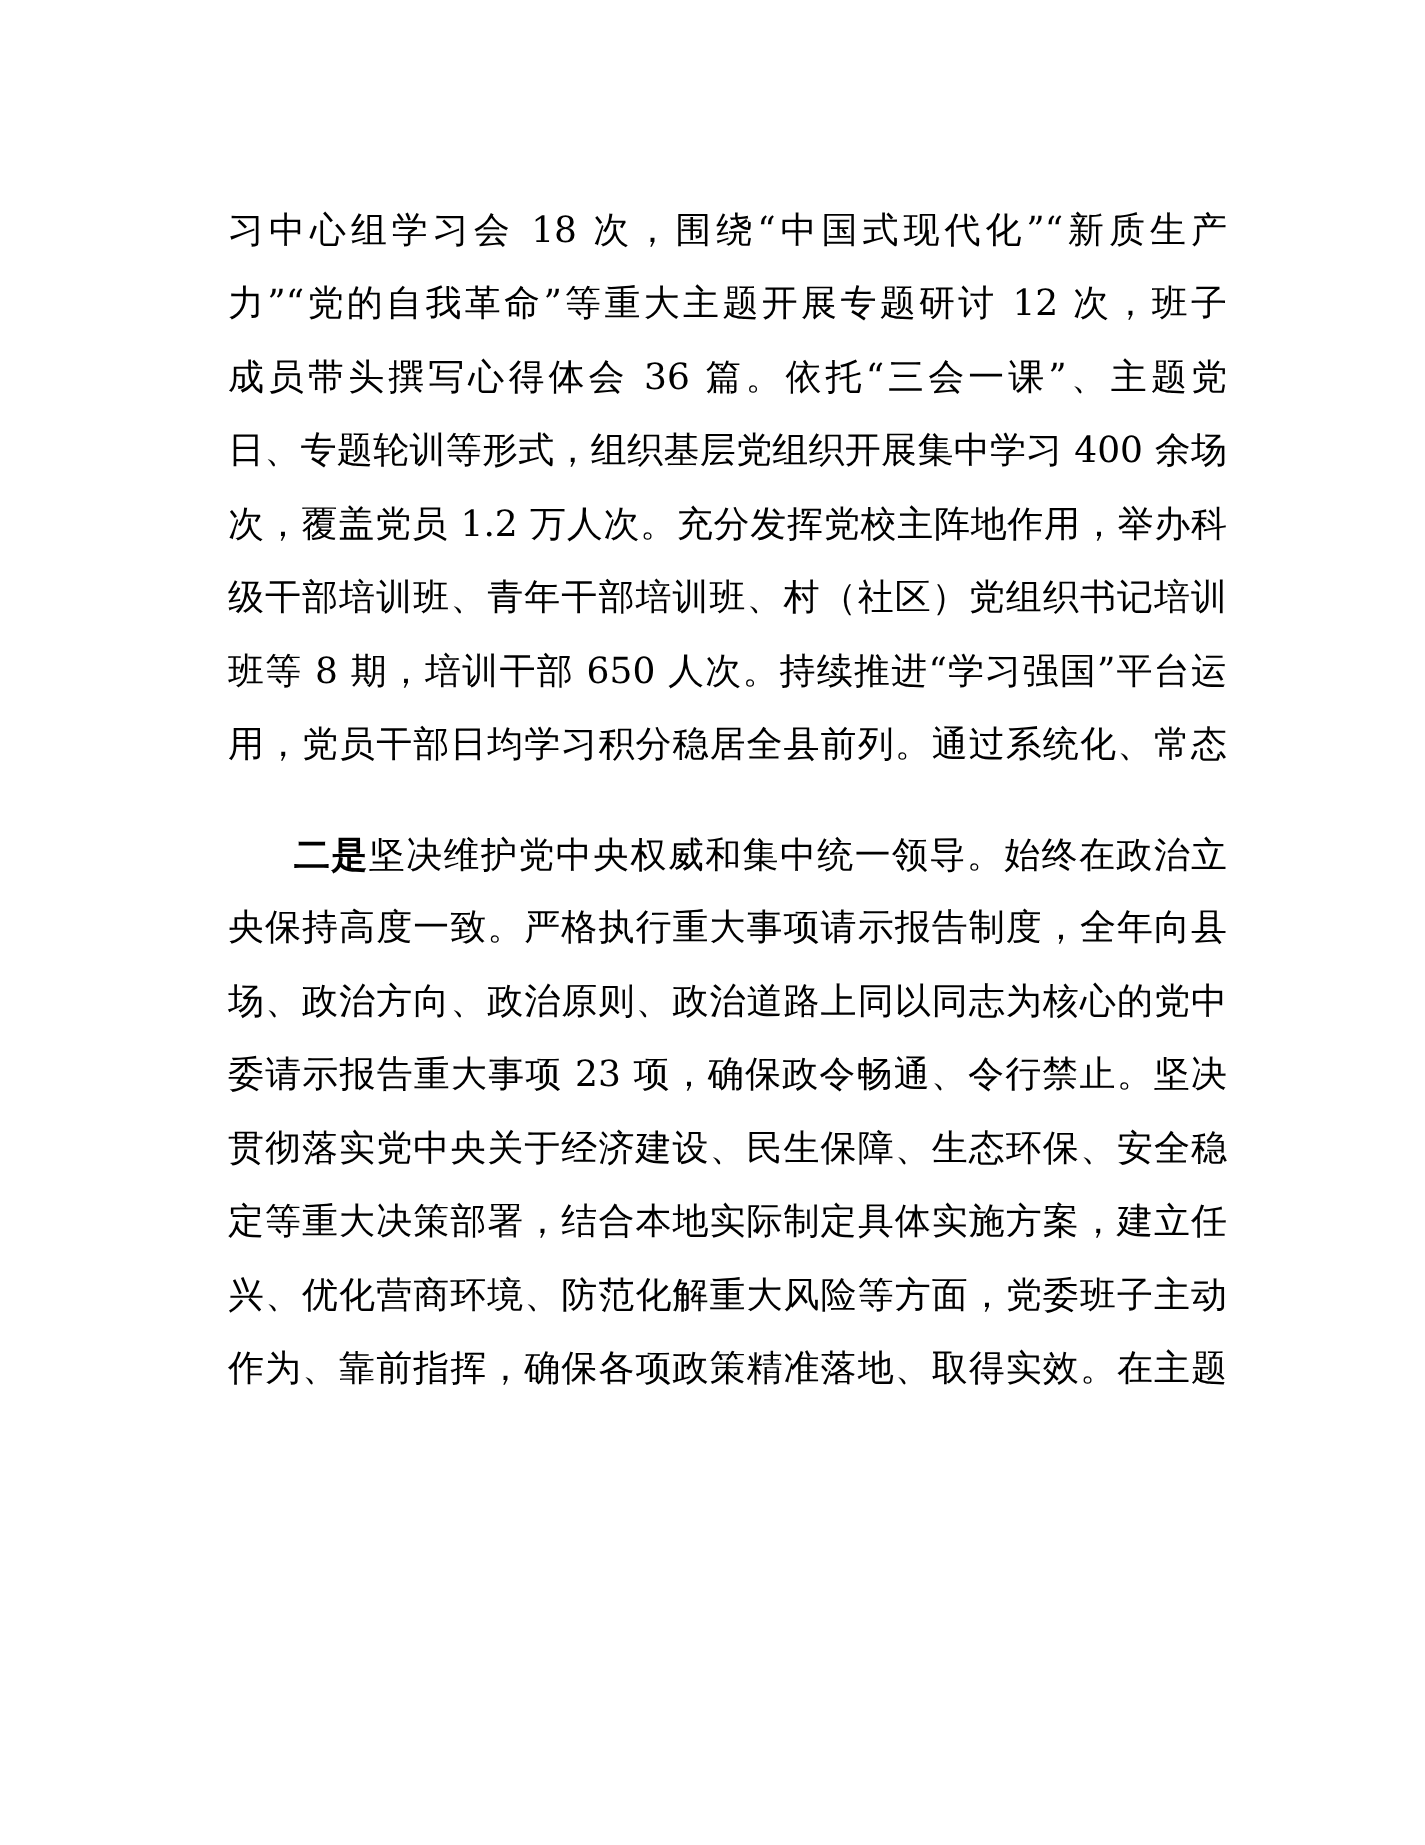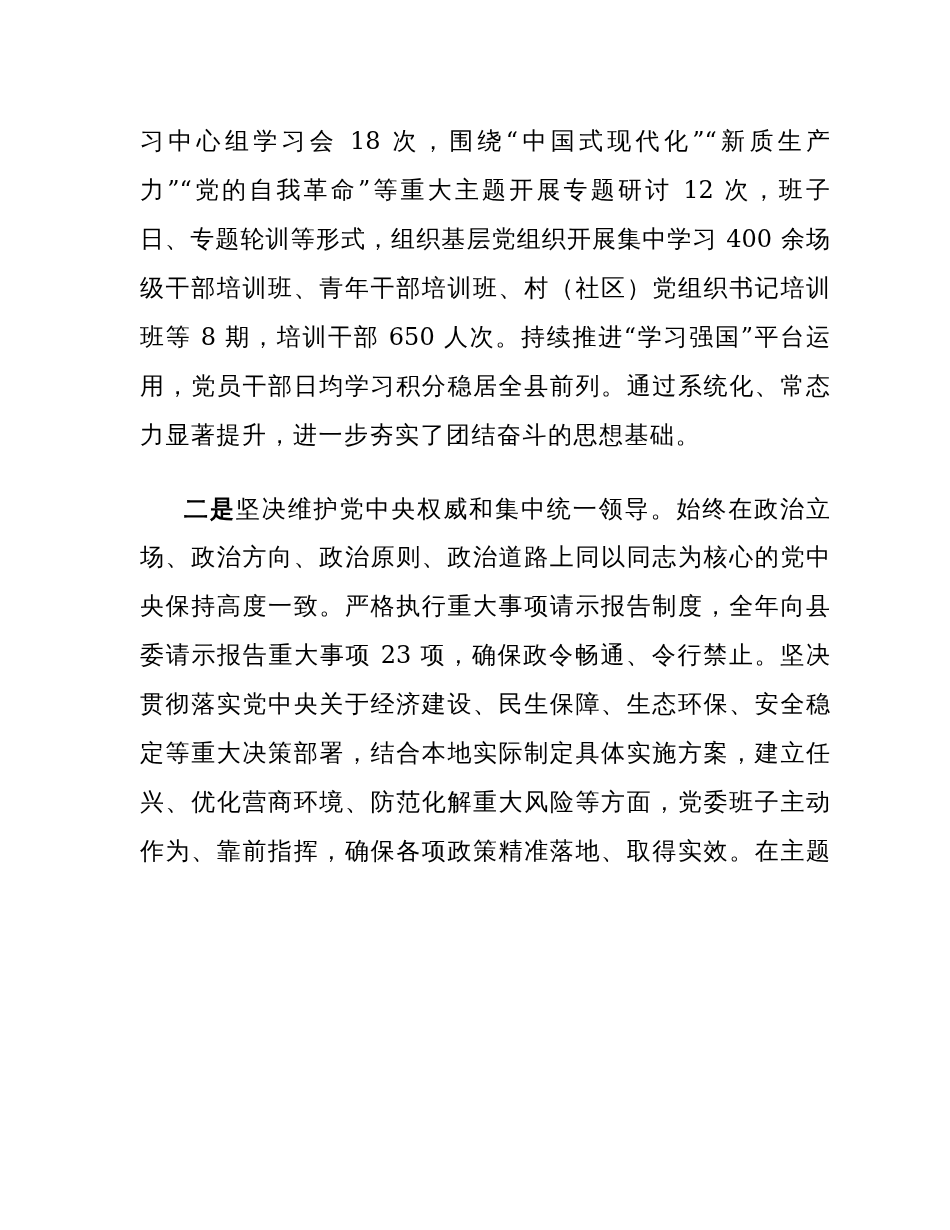--- a/index.html
+++ b/index.html
@@ -12,21 +12,21 @@
     width: 950px;
     height: 1230px;
     background: #ffffff;
     overflow: hidden;
   }
   .content {
     box-sizing: border-box;
     padding: 117px 120px 0 140px; 
   }
   .para {
-    margin: 0;
+    margin: 12px;
   }
   .para-2 {
     margin-top: 24px;
   }
   .line {
     font-family: "DejaVu Serif", "Liberation Serif", serif;
     font-size: 24px;
     line-height: 49px;
     height: 49px;
     color: #000000;
@@ -48,33 +48,34 @@
 </style>
 </head>
 <body>
 
 <div class="page">
   <div class="content">
 
     <div class="para">
       <div class="line">习中心组学习会 18 次，围绕“中国式现代化”“新质生产</div>
       <div class="line">力”“党的自我革命”等重大主题开展专题研讨 12 次，班子</div>
+      <div class="line">成员带头撰写心得体会 36 篇。依托“三会一课”、主题党</div>
       <div class="line">日、专题轮训等形式，组织基层党组织开展集中学习 400 余场</div>
+      <div class="line">次，覆盖党员 1.2 万人次。充分发挥党校主阵地作用，举办科</div>
       <div class="line">级干部培训班、青年干部培训班、村（社区）党组织书记培训</div>
       <div class="line">班等 8 期，培训干部 650 人次。持续推进“学习强国”平台运</div>
       <div class="line">用，党员干部日均学习积分稳居全县前列。通过系统化、常态</div>
-      <div class="line final">力显著提升，进一步夯实了团结奋斗的思想基础。</div>
     </div>
 
     <div class="para para-2">
       <div class="line indent">
         <span class="lead">二是</span><span>坚决维护党中央权威和集中统一领导。始终在政治立</span>
       </div>
+      <div class="line">央保持高度一致。严格执行重大事项请示报告制度，全年向县</div>
       <div class="line">场、政治方向、政治原则、政治道路上同以同志为核心的党中</div>
-      <div class="line">央保持高度一致。严格执行重大事项请示报告制度，全年向县</div>
       <div class="line">委请示报告重大事项 23 项，确保政令畅通、令行禁止。坚决</div>
       <div class="line">贯彻落实党中央关于经济建设、民生保障、生态环保、安全稳</div>
       <div class="line">定等重大决策部署，结合本地实际制定具体实施方案，建立任</div>
       <div class="line">兴、优化营商环境、防范化解重大风险等方面，党委班子主动</div>
       <div class="line">作为、靠前指挥，确保各项政策精准落地、取得实效。在主题</div>
     </div>
 
   </div>
 </div>
 

